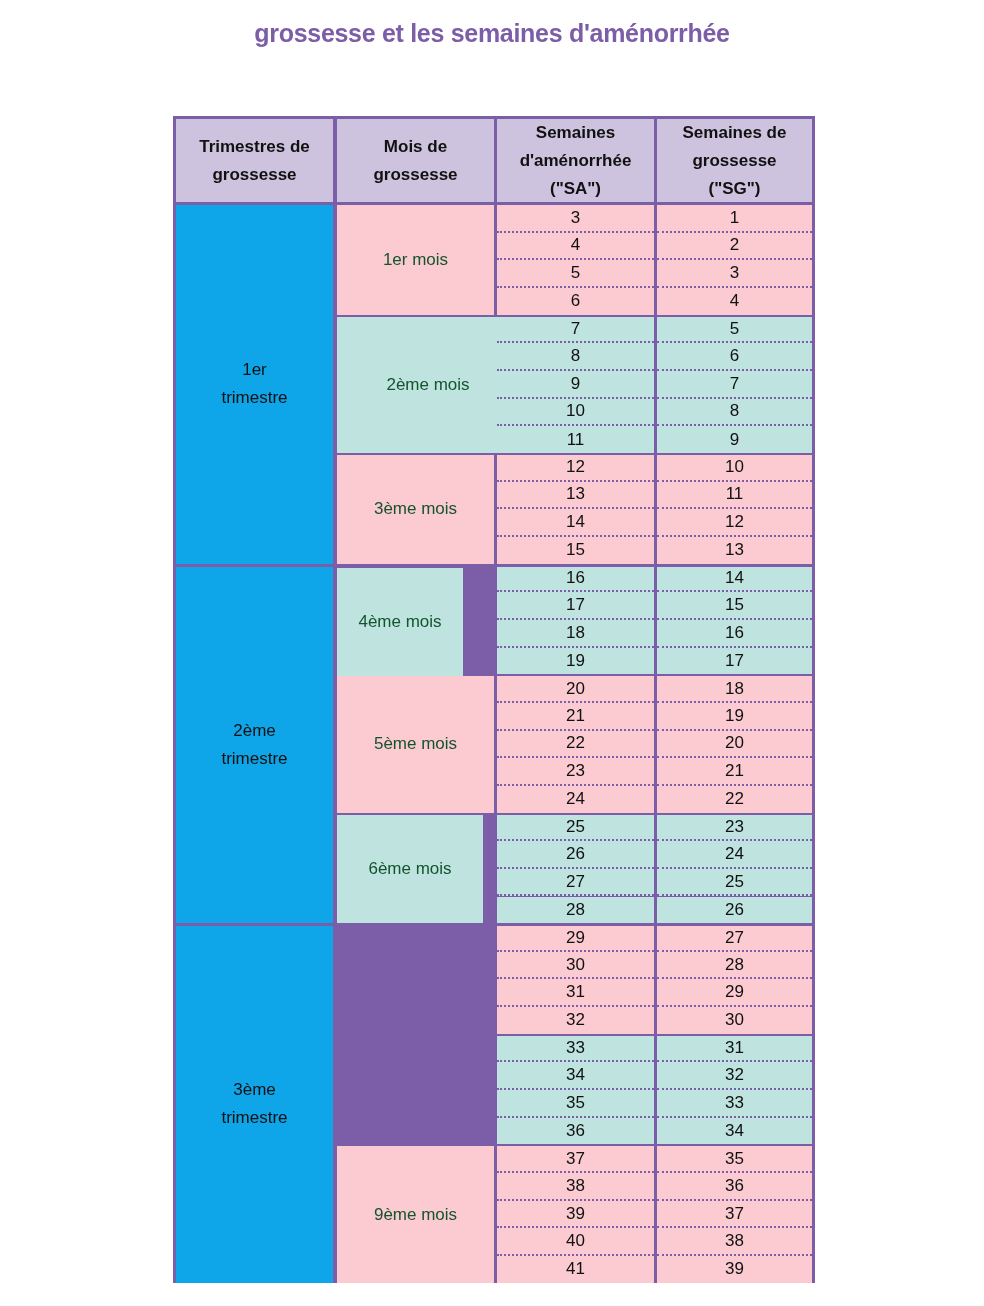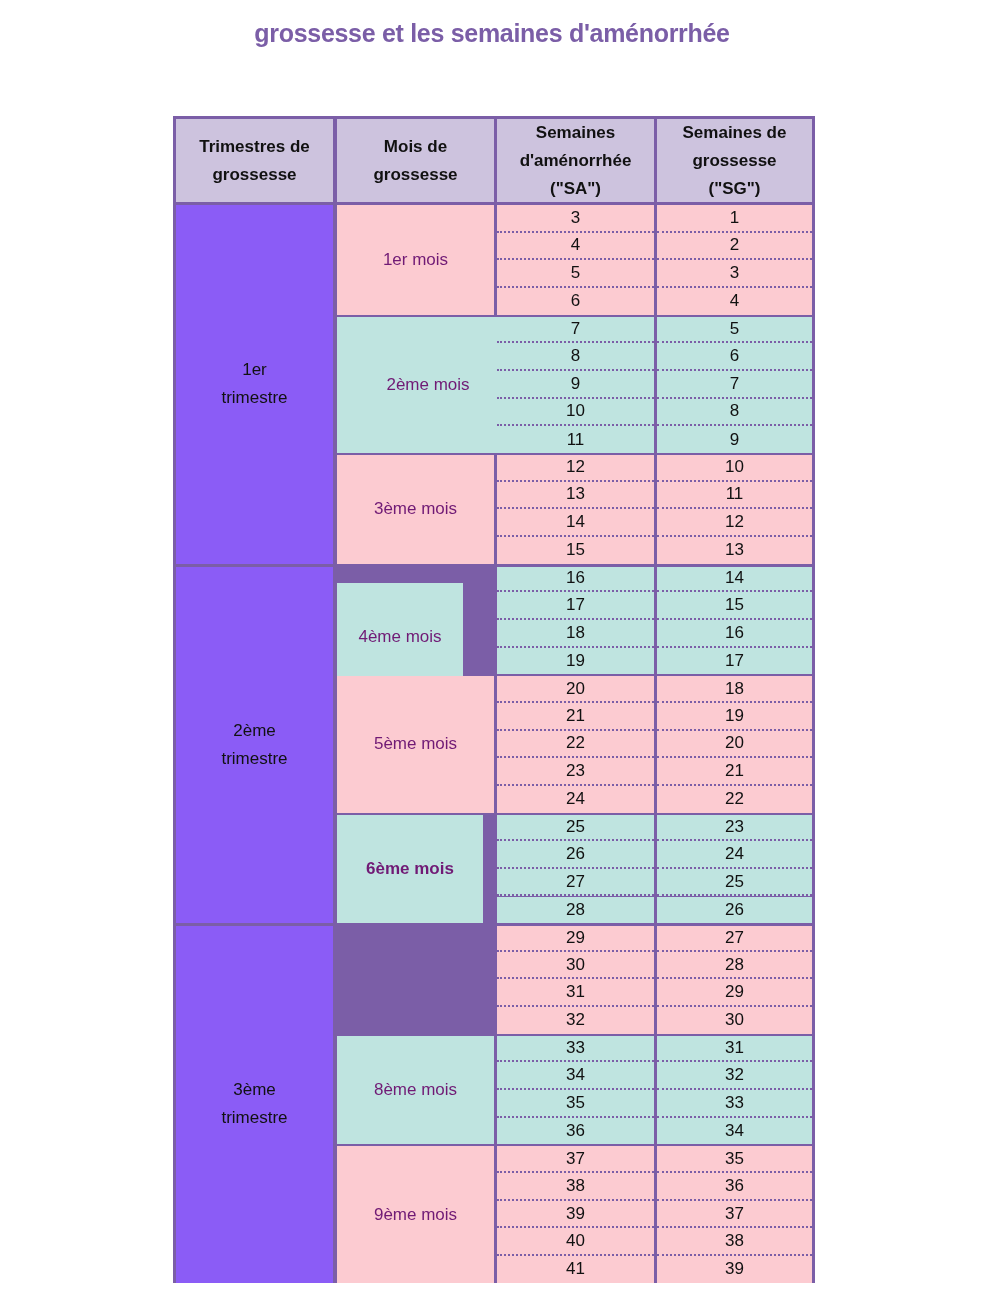--- a/index.html
+++ b/index.html
@@ -7,23 +7,23 @@
          font-family:"Liberation Sans", "DejaVu Sans", sans-serif; }
   .title { position:absolute; left:0; top:14px; width:984px; text-align:center;
            color:#7b5ea7; font-weight:bold; font-size:25px; line-height:38px;
            font-family:"Liberation Sans", sans-serif; letter-spacing:-0.3px; }
   .tbl { position:absolute; left:173px; top:116px; width:642px; height:1167px;
          box-sizing:border-box; border:3px solid #7b5ea7; background:#7b5ea7; }
   .hdr { position:absolute; left:0; top:0; height:83px; display:flex; align-items:center;
          justify-content:center; text-align:center; background:#cdc3de; color:#111;
          font-weight:bold; font-size:17px; line-height:28px; box-sizing:border-box; }
   .tri { position:absolute; display:flex; align-items:center; justify-content:center;
-         text-align:center; background:#8b5cf6; color:#111; font-size:17px; line-height:28px; }
+         text-align:center; background:#0ea5e9; color:#111; font-size:17px; line-height:28px; }
   .mon { position:absolute; display:flex; align-items:center; justify-content:center;
-         text-align:center; color:#701a75; font-size:17px; }
+         text-align:center; color:#14532d; font-size:17px; }
   .cell { position:absolute; box-sizing:border-box; display:flex; align-items:center;
           justify-content:center; font-size:17px; color:#111; }
   .pink { background:#fccbd1; }
   .teal { background:#bfe4e0; }
   .dot { border-bottom:2px dotted #7b5ea7; }
 </style>
 </head>
 <body>
 
 <div class="title">
@@ -67,59 +67,58 @@
     <div class="mon pink" style="left: 161px; width: 157px; top: 335.94px; height: 108.64px;">3ème mois</div>
     <div class="cell pink dot" style="left: 321px; width: 157px; top: 335.94px; height: 26.66px;">12</div>
     <div class="cell pink dot" style="left: 481px; width: 155px; top: 335.94px; height: 26.66px;">10</div>
     <div class="cell pink dot" style="left: 321px; width: 157px; top: 362.6px; height: 27.66px;">13</div>
     <div class="cell pink dot" style="left: 481px; width: 155px; top: 362.6px; height: 27.66px;">11</div>
     <div class="cell pink dot" style="left: 321px; width: 157px; top: 390.26px; height: 27.66px;">14</div>
     <div class="cell pink dot" style="left: 481px; width: 155px; top: 390.26px; height: 27.66px;">12</div>
     <div class="cell pink" style="left: 321px; width: 157px; top: 417.92px; height: 26.66px;">15</div>
     <div class="cell pink" style="left: 481px; width: 155px; top: 417.92px; height: 26.66px;">13</div>
     <div class="tri" style="left: 0px; width: 157px; top: 447.58px; height: 356.58px; padding: 14px 40px; box-sizing: border-box;">2ème trimestre</div>
-    <div class="mon teal" style="left: 161px; width: 126px; top: 464px; height: 107.64px;">4ème mois</div>
+    <div class="mon teal" style="left: 161px; width: 126px; top: 449px; height: 107.64px;">4ème mois</div>
     <div class="cell teal dot" style="left: 321px; width: 157px; top: 447.58px; height: 25.66px;">16</div>
     <div class="cell teal dot" style="left: 481px; width: 155px; top: 447.58px; height: 25.66px;">14</div>
     <div class="cell teal dot" style="left: 321px; width: 157px; top: 473.24px; height: 27.66px;">17</div>
     <div class="cell teal dot" style="left: 481px; width: 155px; top: 473.24px; height: 27.66px;">15</div>
     <div class="cell teal dot" style="left: 321px; width: 157px; top: 500.9px; height: 27.66px;">18</div>
     <div class="cell teal dot" style="left: 481px; width: 155px; top: 500.9px; height: 27.66px;">16</div>
     <div class="cell teal" style="left: 321px; width: 157px; top: 528.56px; height: 26.66px;">19</div>
     <div class="cell teal" style="left: 481px; width: 155px; top: 528.56px; height: 26.66px;">17</div>
     <div class="mon pink" style="left: 161px; width: 157px; top: 557.22px; height: 136.3px;">5ème mois</div>
     <div class="cell pink dot" style="left: 321px; width: 157px; top: 557.22px; height: 26.66px;">20</div>
     <div class="cell pink dot" style="left: 481px; width: 155px; top: 557.22px; height: 26.66px;">18</div>
     <div class="cell pink dot" style="left: 321px; width: 157px; top: 583.88px; height: 27.66px;">21</div>
     <div class="cell pink dot" style="left: 481px; width: 155px; top: 583.88px; height: 27.66px;">19</div>
     <div class="cell pink dot" style="left: 321px; width: 157px; top: 611.54px; height: 27.66px;">22</div>
     <div class="cell pink dot" style="left: 481px; width: 155px; top: 611.54px; height: 27.66px;">20</div>
     <div class="cell pink dot" style="left: 321px; width: 157px; top: 639.2px; height: 27.66px;">23</div>
     <div class="cell pink dot" style="left: 481px; width: 155px; top: 639.2px; height: 27.66px;">21</div>
     <div class="cell pink" style="left: 321px; width: 157px; top: 666.86px; height: 26.66px;">24</div>
     <div class="cell pink" style="left: 481px; width: 155px; top: 666.86px; height: 26.66px;">22</div>
-    <div class="mon teal" style="left: 161px; width: 146px; top: 695.52px; height: 108.64px; font-weight: bold;">6ème mois</div>
+    <div class="mon teal" style="left: 161px; width: 146px; top: 695.52px; height: 108.64px;">6ème mois</div>
     <div class="cell teal dot" style="left: 321px; width: 157px; top: 695.52px; height: 26.66px;">25</div>
     <div class="cell teal dot" style="left: 481px; width: 155px; top: 695.52px; height: 26.66px;">23</div>
     <div class="cell teal dot" style="left: 321px; width: 157px; top: 722.18px; height: 27.66px;">26</div>
     <div class="cell teal dot" style="left: 481px; width: 155px; top: 722.18px; height: 27.66px;">24</div>
     <div class="cell teal dot" style="left: 321px; width: 157px; top: 749.84px; height: 27.66px;">27</div>
     <div class="cell teal dot" style="left: 481px; width: 155px; top: 749.84px; height: 27.66px;">25</div>
     <div class="cell teal" style="left: 321px; width: 157px; top: 777.5px; height: 26.66px;">28</div>
     <div class="cell teal" style="left: 481px; width: 155px; top: 777.5px; height: 26.66px;">26</div>
     <div class="tri" style="left: 0px; width: 157px; top: 807.16px; height: 356.58px; padding: 0px 40px; box-sizing: border-box;">3ème trimestre</div>
     <div class="cell pink dot" style="left: 321px; width: 157px; top: 807.16px; height: 25.66px;">29</div>
     <div class="cell pink dot" style="left: 481px; width: 155px; top: 807.16px; height: 25.66px;">27</div>
     <div class="cell pink dot" style="left: 321px; width: 157px; top: 832.82px; height: 27.66px;">30</div>
     <div class="cell pink dot" style="left: 481px; width: 155px; top: 832.82px; height: 27.66px;">28</div>
     <div class="cell pink dot" style="left: 321px; width: 157px; top: 860.48px; height: 27.66px;">31</div>
     <div class="cell pink dot" style="left: 481px; width: 155px; top: 860.48px; height: 27.66px;">29</div>
     <div class="cell pink" style="left: 321px; width: 157px; top: 888.14px; height: 26.66px;">32</div>
     <div class="cell pink" style="left: 481px; width: 155px; top: 888.14px; height: 26.66px;">30</div>
-    <div class="mon teal" style="left: 161px; width: 157px; top: 916.8px; height: 108.64px;">8ème mois</div>
     <div class="cell teal dot" style="left: 321px; width: 157px; top: 916.8px; height: 26.66px;">33</div>
     <div class="cell teal dot" style="left: 481px; width: 155px; top: 916.8px; height: 26.66px;">31</div>
     <div class="cell teal dot" style="left: 321px; width: 157px; top: 943.46px; height: 27.66px;">34</div>
     <div class="cell teal dot" style="left: 481px; width: 155px; top: 943.46px; height: 27.66px;">32</div>
     <div class="cell teal dot" style="left: 321px; width: 157px; top: 971.12px; height: 27.66px;">35</div>
     <div class="cell teal dot" style="left: 481px; width: 155px; top: 971.12px; height: 27.66px;">33</div>
     <div class="cell teal" style="left: 321px; width: 157px; top: 998.78px; height: 26.66px;">36</div>
     <div class="cell teal" style="left: 481px; width: 155px; top: 998.78px; height: 26.66px;">34</div>
     <div class="mon pink" style="left: 161px; width: 157px; top: 1027.44px; height: 136.3px;">9ème mois</div>
     <div class="cell pink dot" style="left: 321px; width: 157px; top: 1027.44px; height: 26.66px;">37</div>

